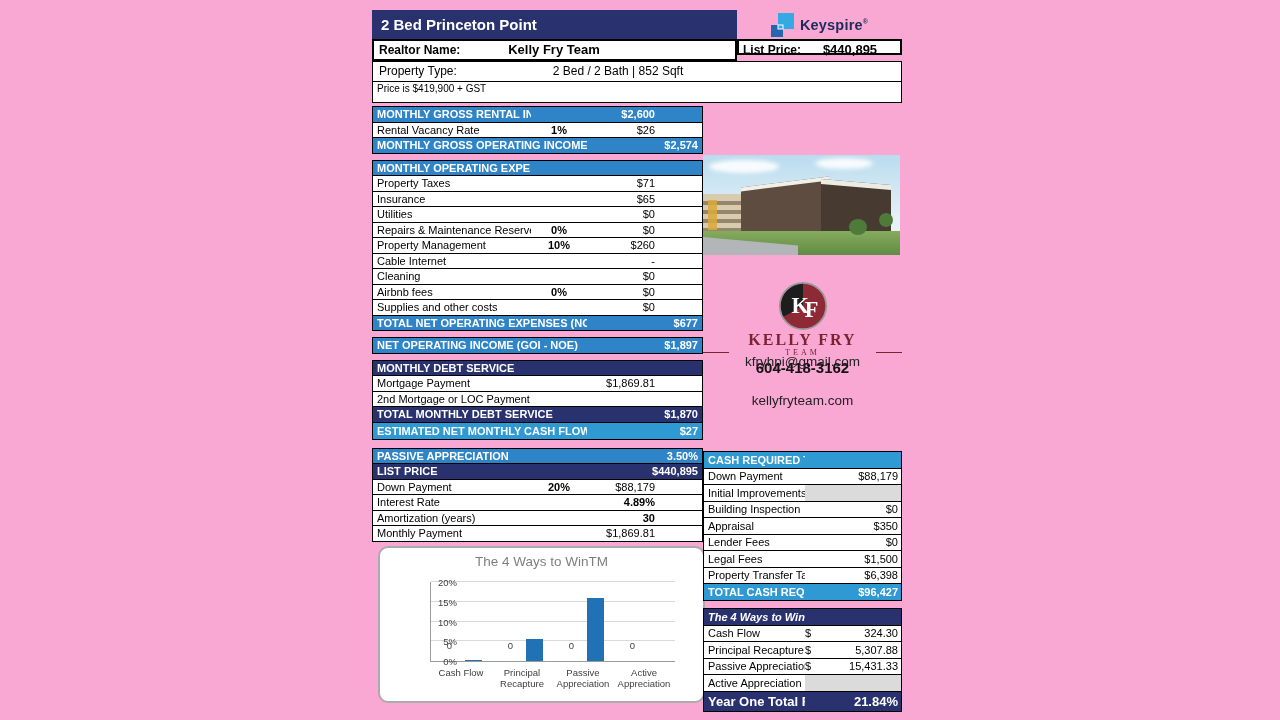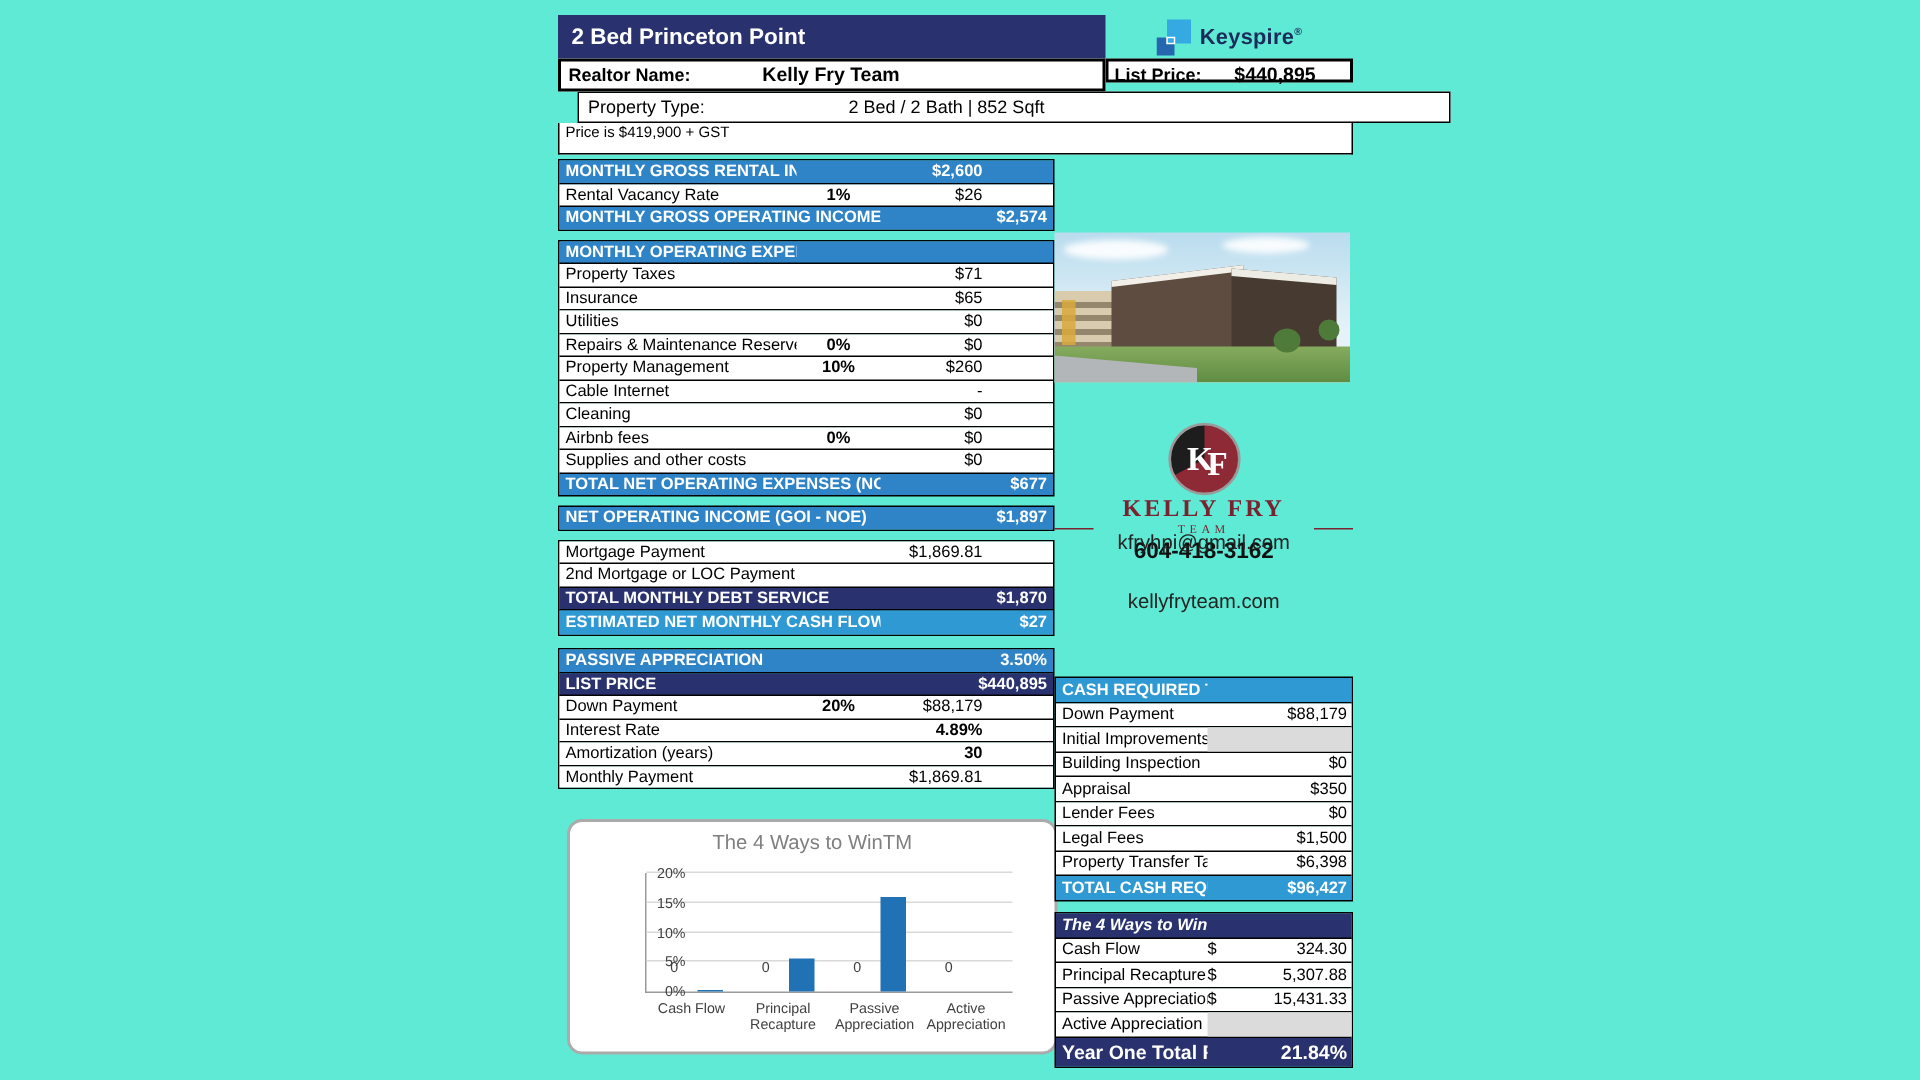--- a/index.html
+++ b/index.html
@@ -1,31 +1,31 @@
 <!DOCTYPE html>
 <html><head>
 <meta charset="utf-8">
 <style>
   html,body{margin:0;padding:0;background:#fff;}
-  .stage{position:relative;width:1280px;height:720px;background:#5eead4;overflow:hidden;
+  .stage{position:relative;width:1280px;height:720px;background:#f9a8d4;overflow:hidden;
          font-family:"Liberation Sans",sans-serif;color:#000;}
   .abs{position:absolute;box-sizing:border-box;}
 
   
   .title-bar{left:372px;top:10px;width:365px;height:29px;background:#29326E;color:#fff;
              font-size:15px;font-weight:700;display:flex;align-items:center;padding-left:9px;}
   .realtor-row{left:372px;top:39px;width:365px;height:22px;border:2px solid #000;background:#fff;}
   .realtor-label{left:5px;top:0;height:18px;line-height:18px;font-size:12px;font-weight:700;}
   .realtor-name{left:100px;top:0;width:160px;height:18px;line-height:18px;text-align:center;
                 font-size:13px;font-weight:700;}
   .listprice-box{left:737px;top:39px;width:165px;height:16px;border:2px solid #000;background:#fff;}
   .lp-label{left:4px;top:0;height:18px;line-height:18px;font-size:12px;font-weight:700;}
   .lp-value{left:68px;top:0;width:86px;height:18px;line-height:18px;text-align:center;
             font-size:13px;font-weight:700;}
-  .property-row{left:372px;top:61px;width:582px;height:21px;border:1px solid #000;background:#fff;margin-left:13px;}
+  .property-row{left:372px;top:61px;width:530px;height:21px;border:1px solid #000;background:#fff;}
   .pt-label{left:6px;top:0;height:19px;line-height:19px;font-size:12px;}
   .pt-value{left:140px;top:0;width:210px;height:19px;line-height:19px;text-align:center;font-size:12px;}
   .note-row{left:372px;top:82px;width:530px;height:21px;border:1px solid #000;border-top:none;background:#fff;}
   .note-text{left:4px;top:1px;font-size:10px;}
 
   
   .keyspire{left:737px;top:11px;width:165px;height:27px;display:flex;align-items:center;justify-content:center;gap:5px;}
   .keyspire-word{font-size:14.5px;font-weight:600;color:#1C2B5A;letter-spacing:.2px;}
   .keyspire-word sup{font-size:7px;}
 
@@ -209,20 +209,26 @@
       </div>
       <div style="height: 6px;"></div>
       <div class="tbl">
         <div class="tr s-tblue hasR">
           <span class="cl">NET OPERATING INCOME (GOI - NOE)</span>
           <span class="cr">$1,897</span>
         </div>
       </div>
       <div style="height: 6px;"></div>
       <div class="tbl">
+        <div class="tr s-hnavy">
+          <span class="cl">MONTHLY DEBT SERVICE</span>
+          <span class="cp"></span>
+          <span class="cm"></span>
+          <span class=""></span>
+        </div>
         <div class="tr s-plain">
           <span class="cl">Mortgage Payment</span>
           <span class="cp"></span>
           <span class="cm">$1,869.81</span>
           <span class=""></span>
         </div>
         <div class="tr s-plain">
           <span class="cl">2nd Mortgage or LOC Payment</span>
           <span class="cp"></span>
           <span class="cm"></span>

